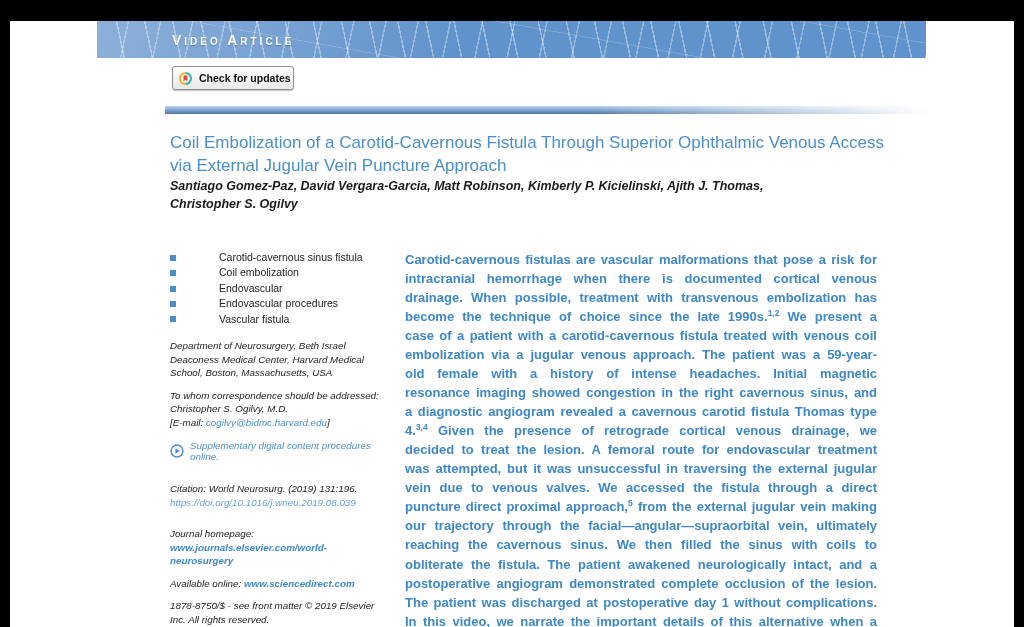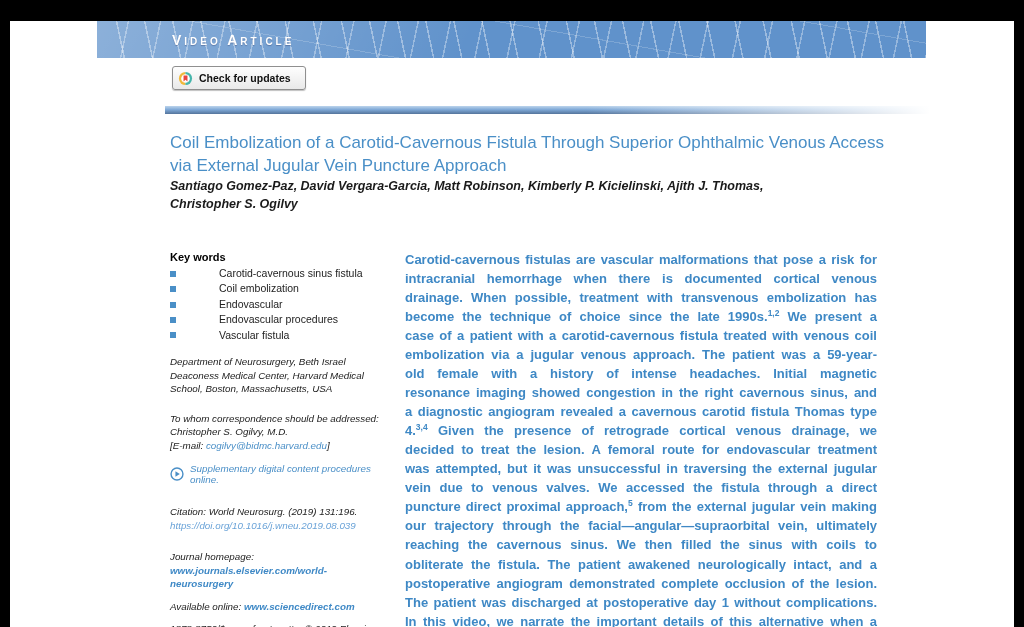--- a/index.html
+++ b/index.html
@@ -35,21 +35,21 @@
     position:absolute;left:75px;top:0;height:37px;line-height:39px;
     color:#fff;font-size:14px;font-weight:bold;
     font-variant:small-caps;letter-spacing:3px;
     text-shadow:0 1px 1px rgba(0,0,50,0.25);
   }
 
   
   .crossmark{
     position:absolute;left:162px;top:45px;height:22px;
     display:inline-flex;align-items:center;gap:6px;
-    padding:0 14px 0 5px;
+    padding:0 2px 0 5px;
     background:linear-gradient(#fefefe,#e9e9e9);
     border:1px solid #8f8f8f;border-radius:3px;
     box-shadow:0 1px 1px rgba(0,0,0,0.25);
     cursor:pointer;
   }
   .crossmark-label{font-size:10.5px;color:#111;font-weight:bold;}
 
   
   .grad-rule{
     position:absolute;left:155px;top:85px;width:765px;height:8px;
@@ -73,21 +73,21 @@
 
   
   .sidebar{
     position:absolute;left:160px;top:230px;width:218px;
   }
   .kw-heading{font-size:11px;font-weight:bold;color:#000;margin-bottom:4px;}
   .kw-item{display:flex;align-items:center;font-size:10.5px;color:#222;line-height:1.28;margin-bottom:2px;gap:36px;}
   .kw-bullet{width:6px;height:6px;background:#4a8fc7;margin-right:7px;flex:0 0 auto;}
   .side-ital{font-size:9.8px;font-style:italic;color:#222;line-height:1.38;}
   .affiliation{margin-top:13px;}
-  .correspondence{margin-top:16px;}
+  .correspondence{margin-top:9px;}
   .email-link{color:#4a8fc7;text-decoration:none;font-style:italic;}
   .supp-row{display:flex;align-items:center;gap:6px;margin-top:11px;}
   .supp-text{font-size:9.8px;font-style:italic;color:#4a8fc7;}
   .citation{margin-top:20px;}
   .doi-link{color:#6aa3d8;text-decoration:none;font-style:italic;font-size:9.8px;}
   .homepage{margin-top:18px;}
   .url-bold{color:#3f89c6;font-weight:bold;font-style:italic;text-decoration:none;}
   .available{margin-top:9px;}
   .copyright{margin-top:9px;}
   .refs-heading{
@@ -126,21 +126,20 @@
     <span class="crossmark-label">Check for updates</span>
   </div>
 
   <div class="grad-rule"></div>
 
   <div class="title">Coil Embolization of a Carotid-Cavernous Fistula Through Superior Ophthalmic Venous Access via External Jugular Vein Puncture Approach</div>
   <div class="authors">Santiago Gomez-Paz, David Vergara-Garcia, Matt Robinson, Kimberly P. Kicielinski, Ajith J. Thomas, Christopher S. Ogilvy</div>
 
   <div class="sidebar">
 
-    <div class="kw-heading">Key words</div>
     <div class="kw-item">
       <span class="kw-bullet"></span>
       <span>Carotid-cavernous sinus fistula</span>
     </div>
     <div class="kw-item">
       <span class="kw-bullet"></span>
       <span>Coil embolization</span>
     </div>
     <div class="kw-item">
       <span class="kw-bullet"></span>

